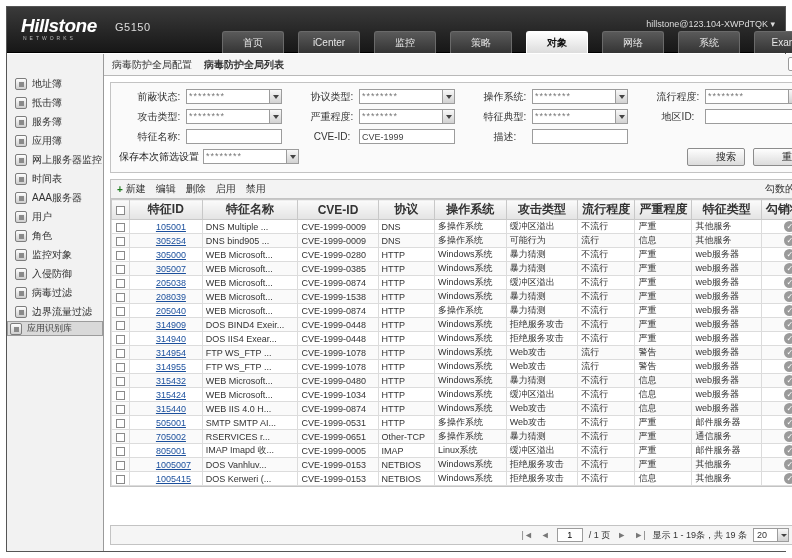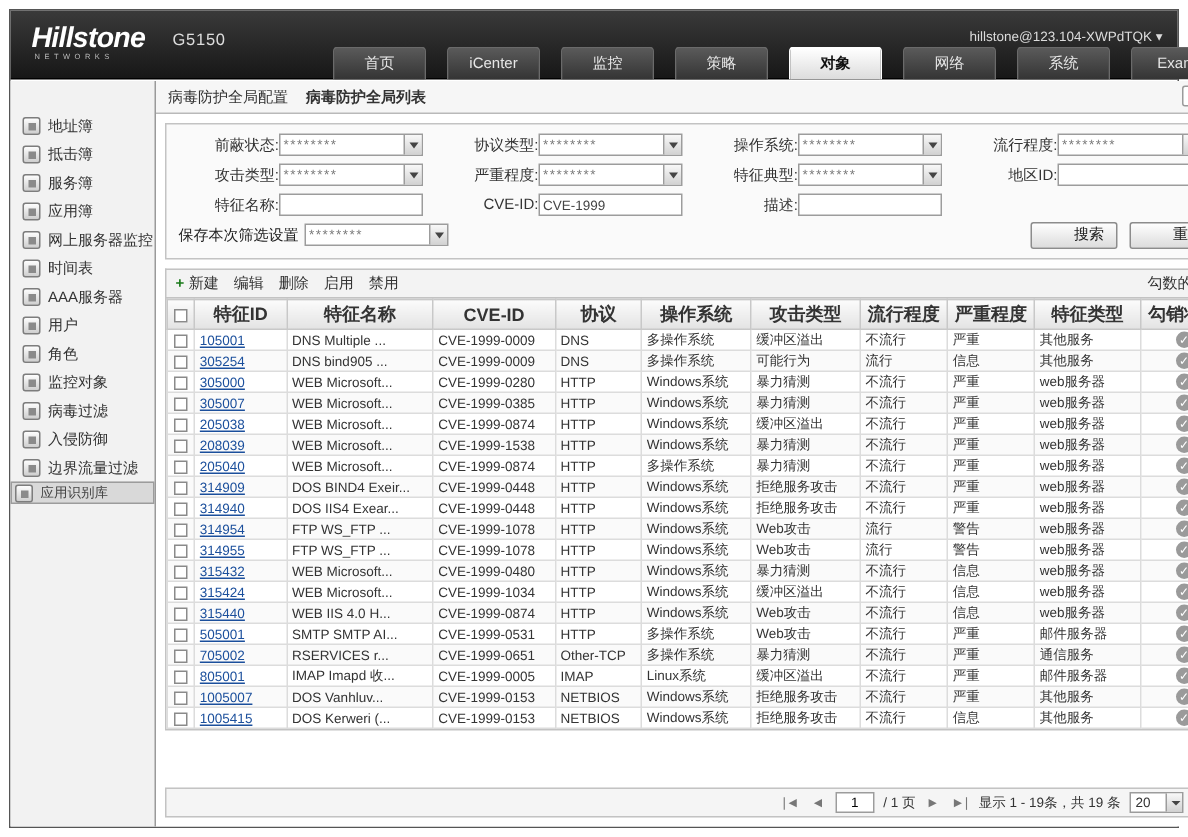--- a/index.html
+++ b/index.html
@@ -99,21 +99,21 @@
   .tool-btn::after{
     content:""; position:absolute; left:3px; top:6px; width:7px; height:1px; background:#666;
   }
   
   .searchbox {
     margin:6px; border:1px solid #c3c3c3; background:#fafafa;
     padding:6px 8px 8px 8px; position:relative;
   }
   .srow { display:flex; align-items:center; margin-bottom:5px; }
   .fld { display:flex; align-items:center; margin-right:10px; }
-  .fld label { width:54px; font-size:10px; color:#333; text-align:right;margin-left:13px; }
+  .fld label { width:54px; font-size:10px; color:#333; text-align:center;margin-left:13px; }
   .sel, .txt {
     height:15px; border:1px solid #9c9c9c; background:#fff;
     font-size:9px; color:#444; padding:0 2px; line-height:13px;
   }
   .sel { width:96px; position:relative; padding-right:14px; }
   .sel .arrow {
     position:absolute; right:0; top:0; width:12px; height:13px;
     background:linear-gradient(to bottom,#f8f8f8,#d2d2d2);
     border-left:1px solid #9c9c9c;
   }
@@ -152,21 +152,21 @@
   }
   tbody td {
     border:1px solid #dcdcdc; height:14px; padding:0 3px; color:#333;
     white-space:nowrap; overflow:hidden;
   }
   tbody tr:nth-child(even) { background:#fafafa; }
   .cb {
     width:9px; height:9px; border:1px solid #8a8a8a; background:#fff;
     display:inline-block; vertical-align:middle;
   }
-  .idlink { color:#1b4f9c; text-decoration:underline; cursor:pointer; }
+  .idlink { color:#1b4f9c; text-decoration:underline; cursor:pointer;margin-left:23px; }
   .chk-ok {
     display:inline-block; width:11px; height:11px; border-radius:50%;
     background:#9a9a9a; color:#fff; font-size:8px; line-height:11px;
     text-align:center;
   }
   .c-center { text-align:center; }
   
   .pager {
     position:absolute; left:6px; right:6px; bottom:6px; height:20px;
     border:1px solid #c3c3c3; background:#f5f5f5;
@@ -255,25 +255,25 @@
       <div class="side-item">
           <span class="ic"></span>
           <span>角色</span>
         </div>
       <div class="side-item">
           <span class="ic"></span>
           <span>监控对象</span>
         </div>
       <div class="side-item">
           <span class="ic"></span>
+          <span>入侵防御</span>
+        </div>
+      <div class="side-item">
+          <span class="ic"></span>
           <span>病毒过滤</span>
-        </div>
-      <div class="side-item">
-          <span class="ic"></span>
-          <span>入侵防御</span>
         </div>
       <div class="side-item">
           <span class="ic"></span>
           <span>边界流量过滤</span>
         </div>
       <div class="side-item sel">
           <span class="ic"></span>
           <span>应用识别库</span>
         </div>
     </div>

